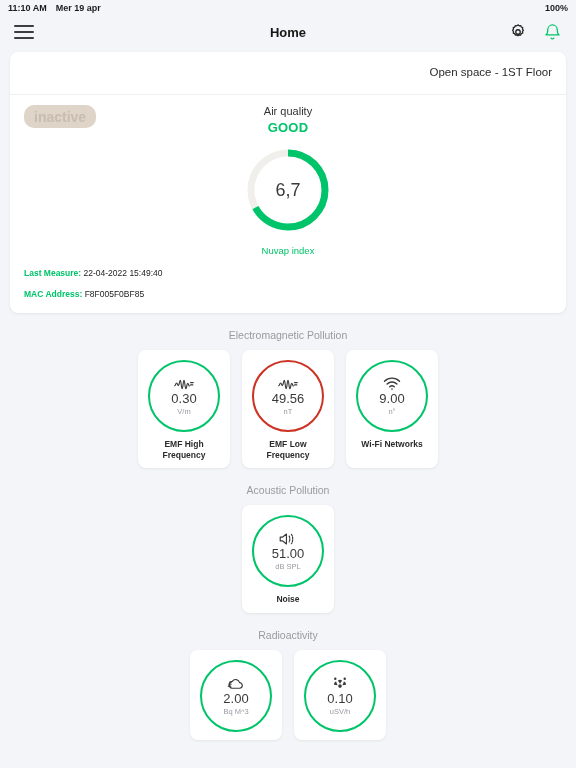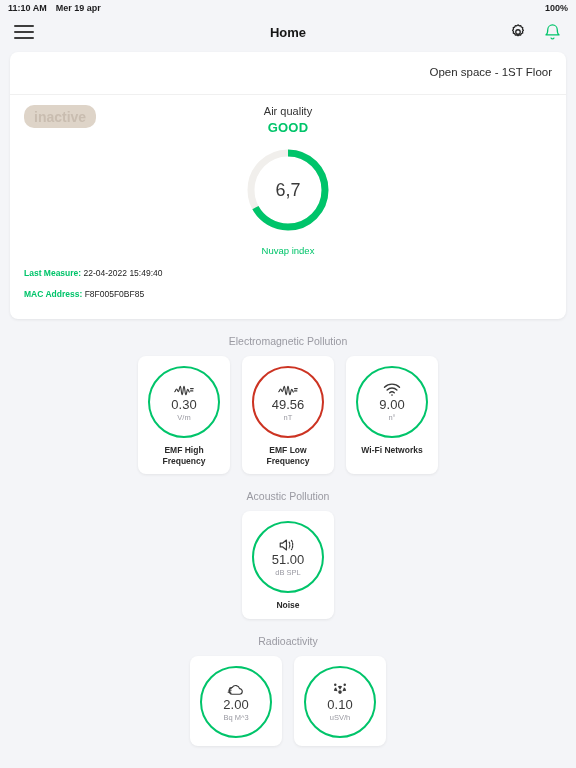--- a/index.html
+++ b/index.html
@@ -90,21 +90,21 @@
   .gauge { position: relative; width: 86px; height: 86px; }
   .gauge svg { display:block; transform: rotate(-90deg); }
   .gauge-val {
     position:absolute; inset:0; display:flex; align-items:center; justify-content:center;
     font-size: 18px; color: #3a3a3a;
   }
   .gauge-cap { font-size: 9.5px; color: #00c46a; margin-top: 12px; }
 
   .device-foot { padding: 12px 14px 14px 14px; }
   .foot-line { font-size: 8.5px; color: #222; margin-bottom: 11px; }
-  .foot-line:last-child { margin-bottom: 6px; }
+  .foot-line:last-child { margin-bottom: 0; }
   .foot-key { color: #00c46a; font-weight: bold; }
 
   
   .section-title {
     text-align: center; font-size: 10.5px;
     color: #9a9aa2; margin: 16px 0 9px 0;
   }
   .card-row { display:flex; justify-content:center; gap: 12px; }
 
   .metric-card {

